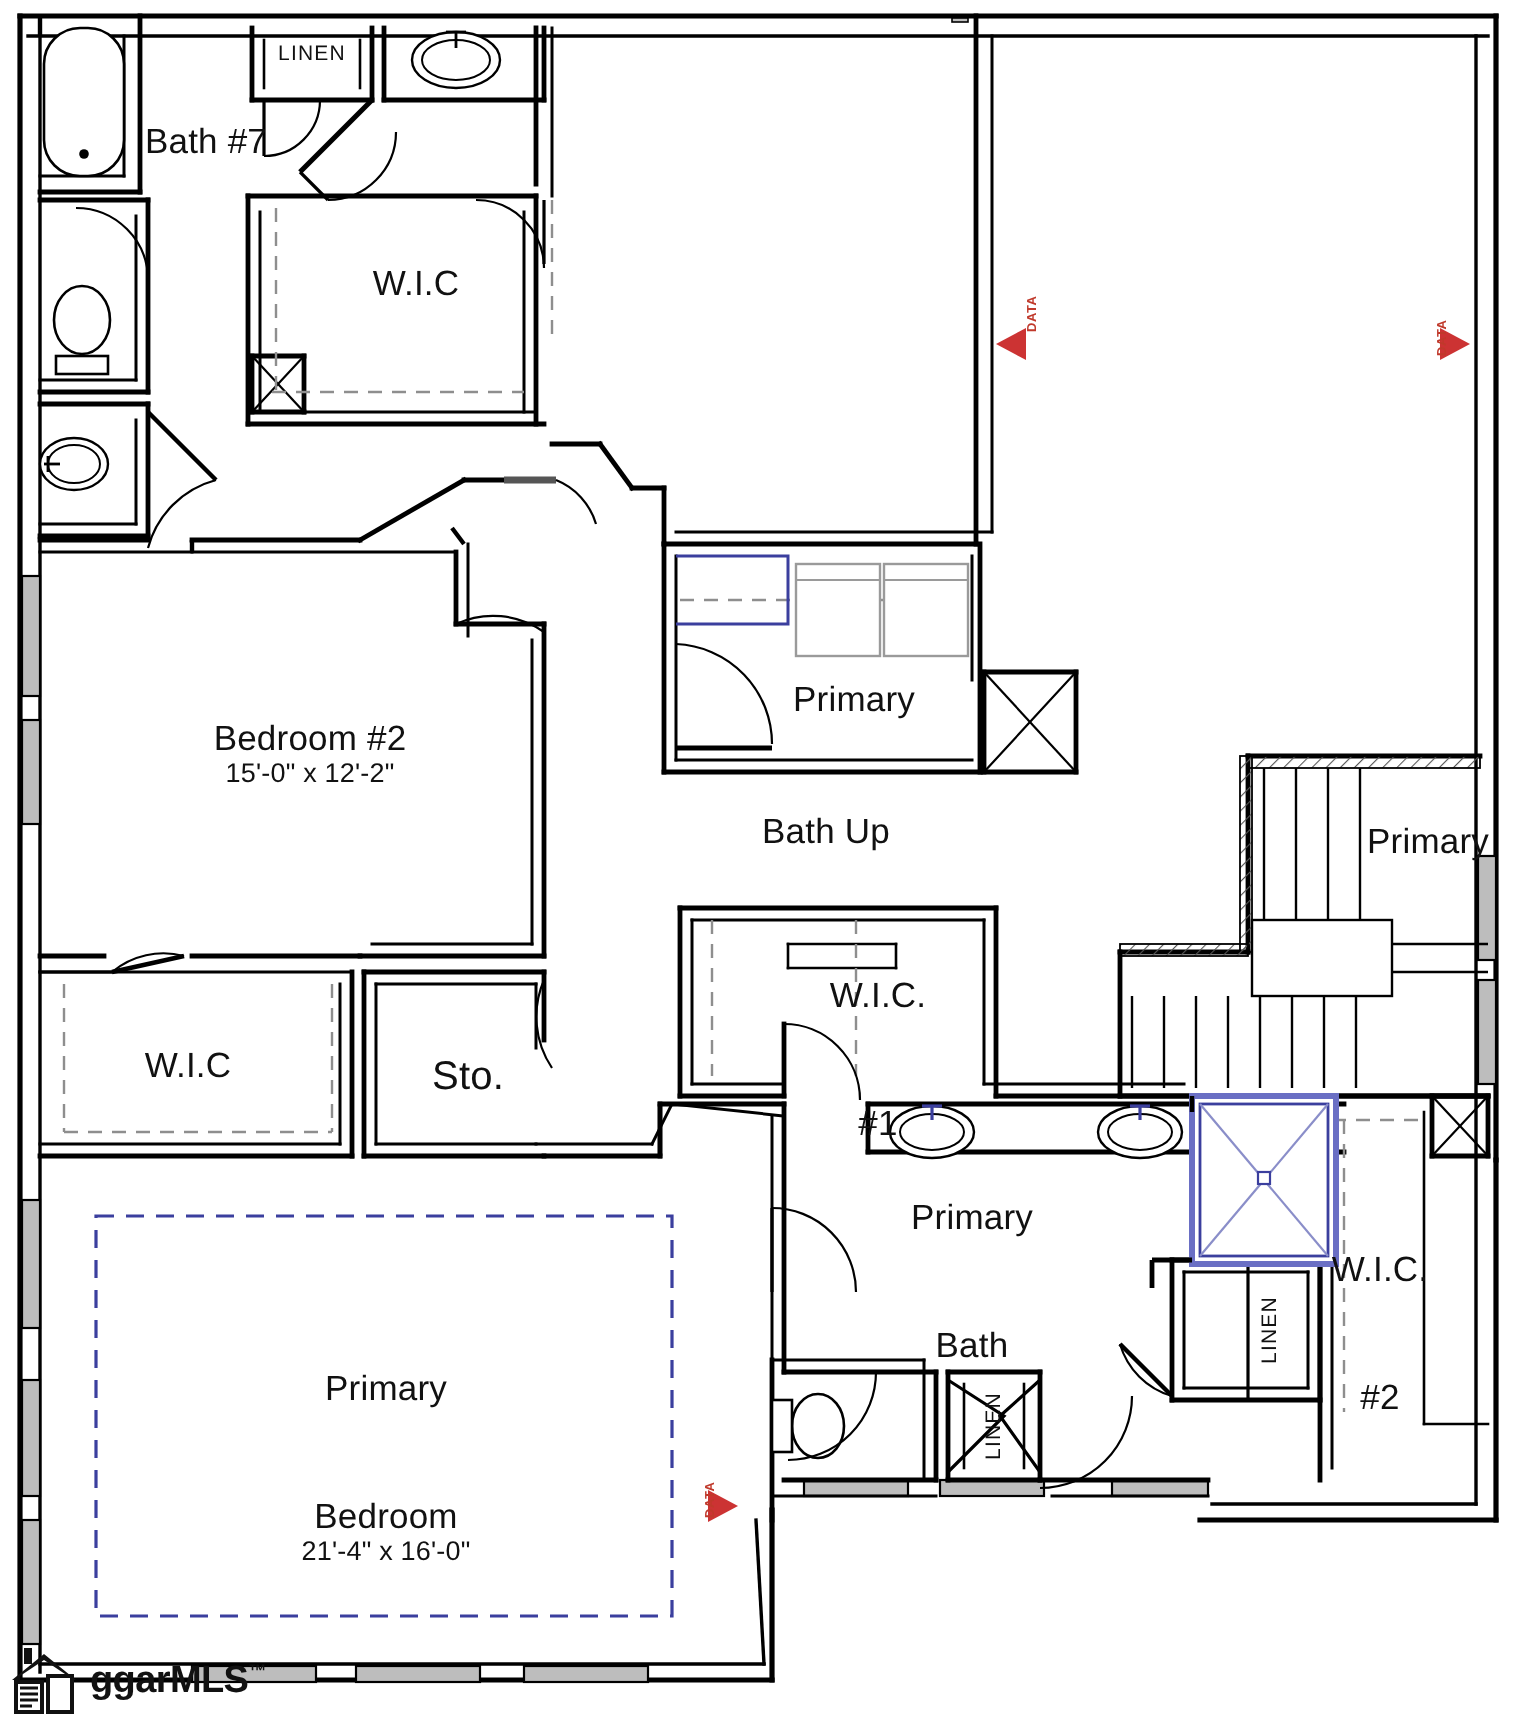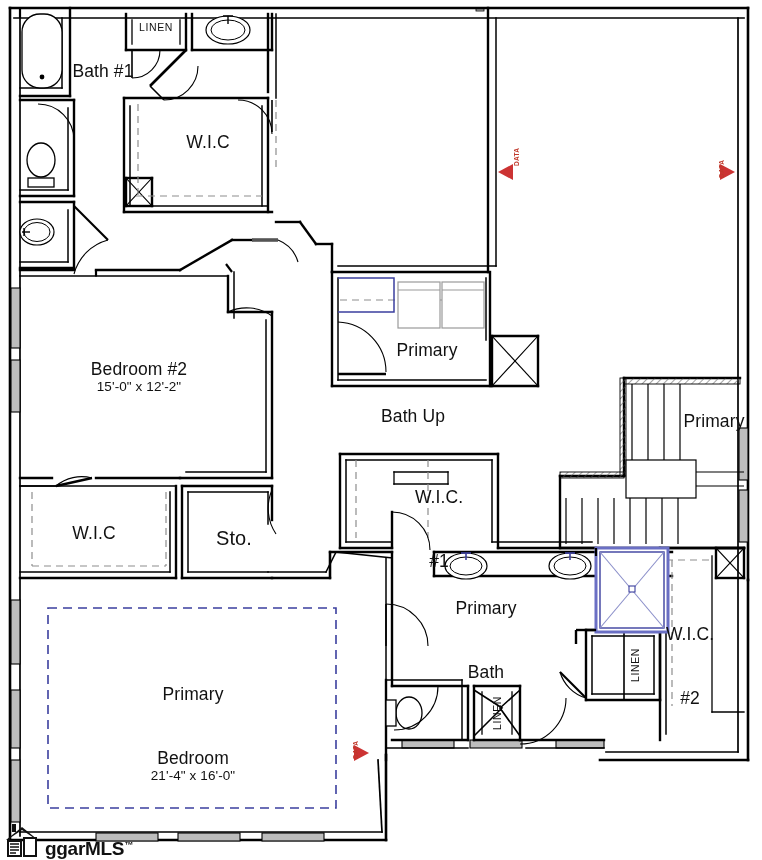--- a/index.html
+++ b/index.html
@@ -73,21 +73,21 @@
     letter-spacing:.3px;
     color:#c0392b;
     white-space:nowrap;
   }
 
   #watermark{
     position:absolute;
     left:4px;
     bottom:2px;
     display:flex;
-    align-items:flex-end;
+    align-items:center;
     pointer-events:none;
   }
   #watermark .wm-text{
     font-size:19px;
     font-weight:bold;
     color:#111;
     letter-spacing:-.3px;
     line-height:1;
     margin-left:-3px;
   }
@@ -515,30 +515,30 @@
       <path d="M20,8 L20,18"></path>
       <path d="M96,270 L96,276"></path>
       <path d="M226,264 L232,272"></path>
       <path d="M330,552 L330,578"></path>
       <path d="M596,548 L596,556"></path>
     </g>
 
   </svg>
 
   <div class="room-label" style="left:103px; top:71px;">
-    <span class="rl-name">Bath #1</span>
+    <span class="rl-name">Bath #7</span>
   </div>
 
   <div class="room-label" style="left:208px; top:142px;">
     <span class="rl-name">W.I.C</span>
   </div>
 
 
 
-  <div class="room-label" style="left:139px; top:377px;">
+  <div class="room-label" style="left:155px; top:377px;">
     <span class="rl-name">Bedroom #2</span>
     <span class="rl-dim">15'-0" x 12'-2"</span>
   </div>
 
   <div class="room-label" style="left:94px; top:533px;">
     <span class="rl-name">W.I.C</span>
   </div>
 
   <div class="room-label label-sm" style="left:234px; top:539px;">
     <span class="rl-name">Sto.</span>

